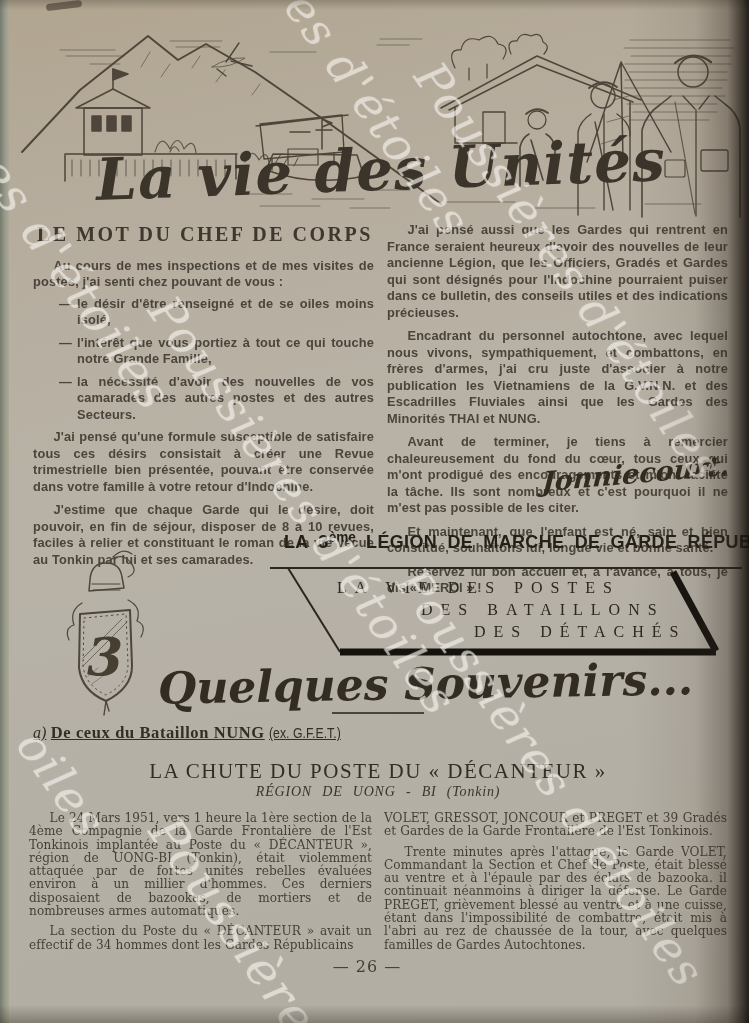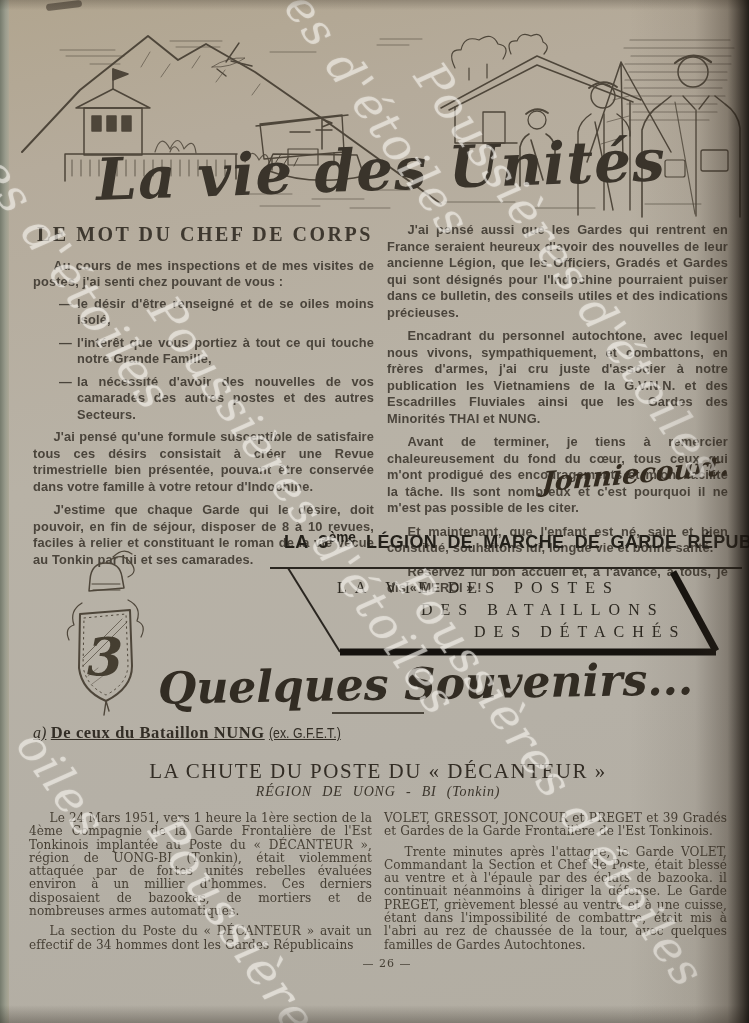--- a/index.html
+++ b/index.html
@@ -53,22 +53,22 @@
   .article-title{left:33px;top:759px;width:690px;text-align:center;font-family:"Liberation Serif",serif;
     font-size:21px;letter-spacing:1.5px;color:#332d25;z-index:8;}
   .article-subtitle{left:33px;top:784px;width:690px;text-align:center;font-family:"Liberation Serif",serif;
     font-style:italic;font-size:14px;letter-spacing:.8px;word-spacing:6px;color:#3a342b;z-index:8;}
   
   .cols2{left:29px;top:812px;width:698px;display:flex;gap:12px;z-index:8;}
   .col2{width:343px;font-family:"DejaVu Serif",serif;font-size:12.1px;line-height:1.1;text-align:justify;
     color:#463f34;letter-spacing:.1px;}
   .col2 p{margin:0 0 7px 0;text-indent:1.7em;}
   .col2 p.noindent{text-indent:0;}
-  .pageno{left:42px;top:957px;width:690px;text-align:center;font-family:"DejaVu Serif",serif;
-    font-size:11px;color:#443e33;z-index:8;letter-spacing:1px;}
+  .pageno{left:22px;top:957px;width:690px;text-align:center;font-family:"DejaVu Serif",serif;
+    font-size:16px;color:#443e33;z-index:8;letter-spacing:1px;}
 </style>
 </head>
 <body>
 
 <div class="page">
 
   <svg class="abs" style="left:20px;top:12px;z-index:7;" width="422" height="206" viewBox="0 0 422 206">
     <g class="sketch" stroke-width="1" opacity="0.55">
       <path d="M40 38h55M46 44h58M150 29h52M156 35h44M250 40h46M360 27h42M357 33h32M70 52h30"></path>
       <path d="M230 182h42M292 187h52M352 178h38M240 194h60M330 196h40"></path>

